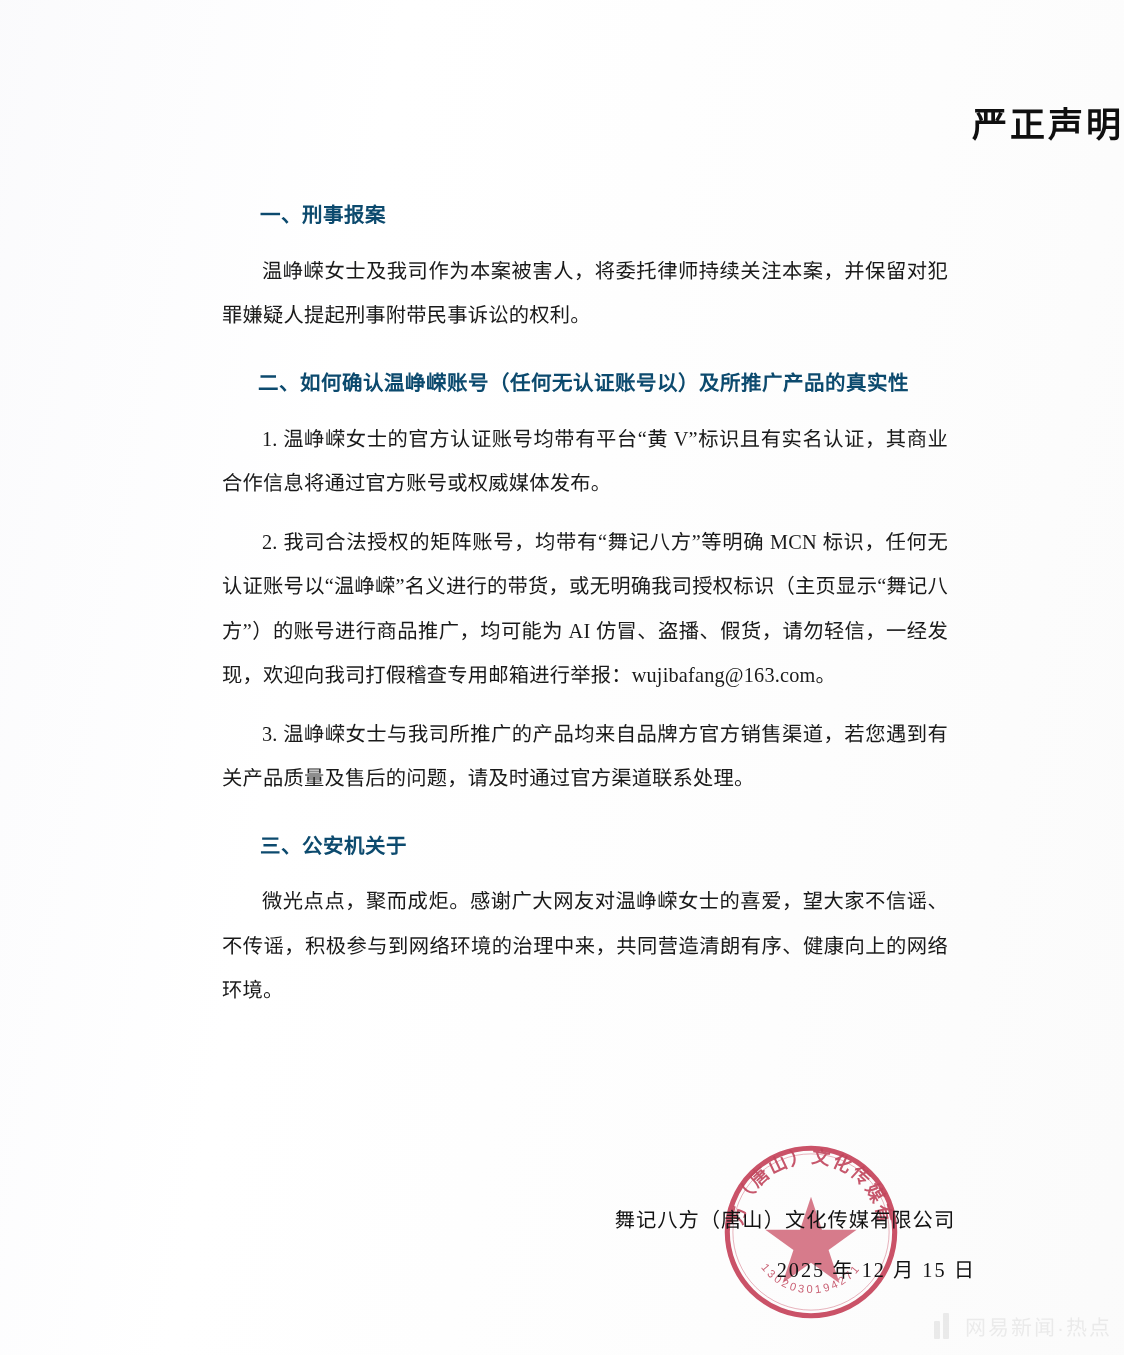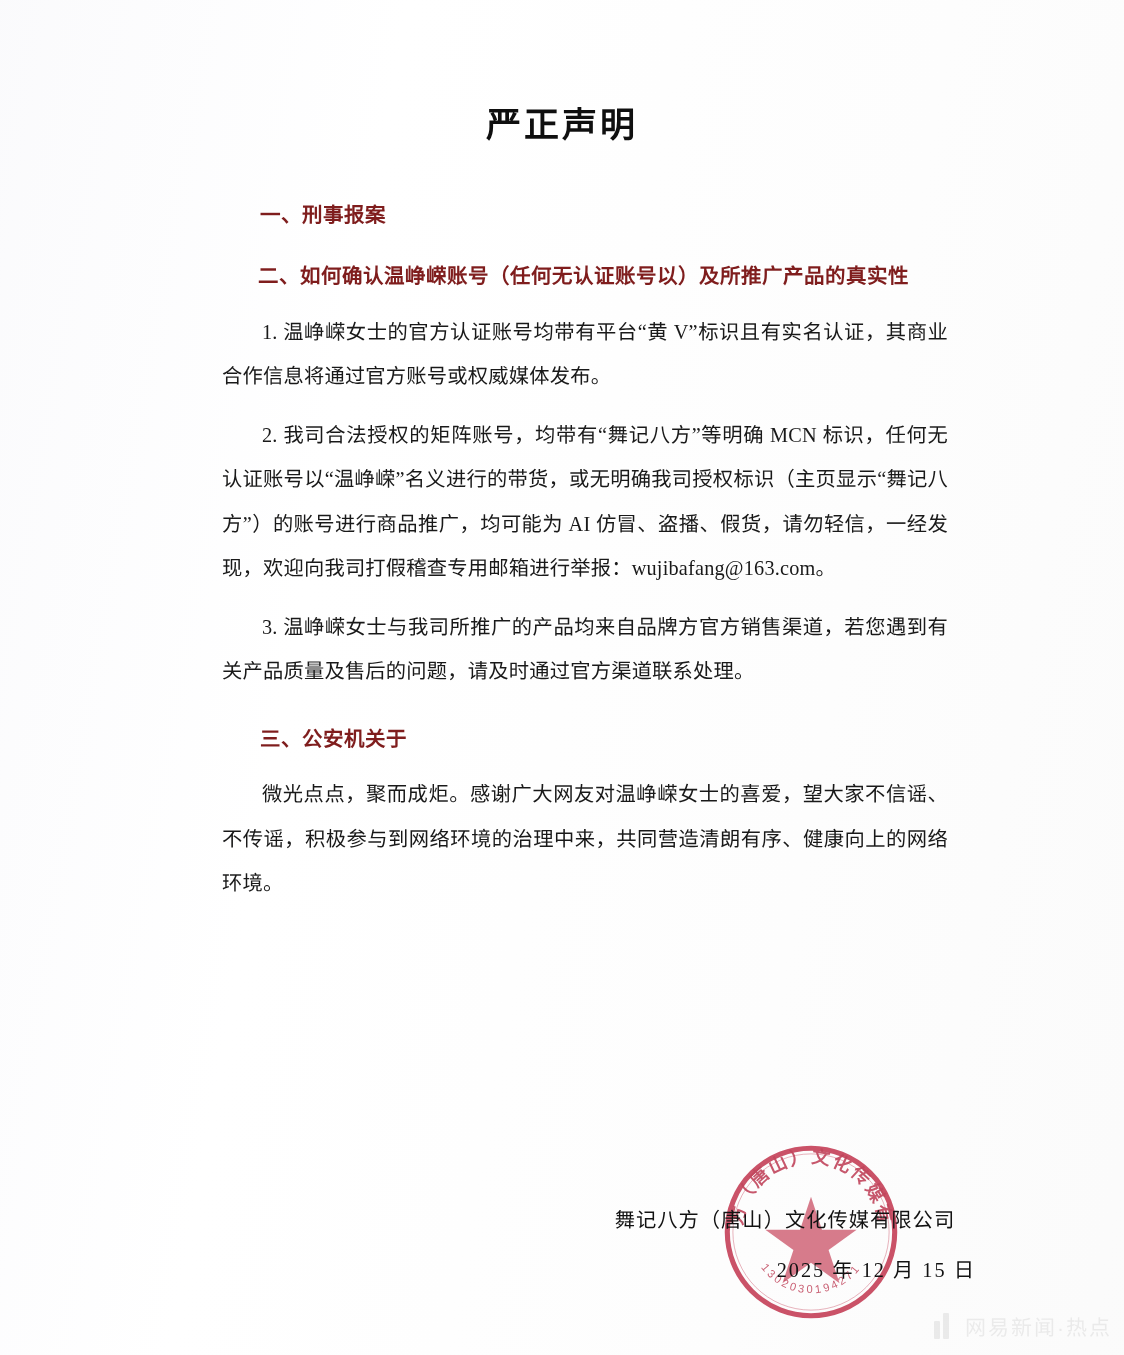--- a/index.html
+++ b/index.html
@@ -30,40 +30,40 @@
     background:
       linear-gradient(100deg, rgba(250,250,252,0.9) 0%, rgba(255,255,255,1) 30%, rgba(253,253,253,1) 70%, rgba(250,250,250,0.8) 100%);
     pointer-events: none;
   }
 
   .doc-title {
     position: absolute;
     left: 0;
     right: 0;
     top: 96px;
-    text-align: center;
+    text-align: right;
     font-size: 35px;
     font-weight: bold;
     letter-spacing: 3px;
     font-family: Liberation Sans, sans-serif;
     color: #0f0f0f;
   }
 
   .content {
     position: absolute;
     left: 222px;
     top: 200px;
     width: 726px;
   }
 
   .sec-head {
     font-size: 20.5px;
     font-weight: bold;
     font-family: "Liberation Sans", "DejaVu Sans", sans-serif;
-    color: #7f1d1d;
+    color: #0c4a6e;
     letter-spacing: 0.5px;
     text-indent: 38px;
     margin: 0 0 18px 0;
     line-height: 1.5;
   }
   .sec-head.wide { text-indent: 36px; }
 
   p.body-text {
     font-size: 20.3px;
     line-height: 44.5px;
@@ -153,20 +153,21 @@
 <body>
 
 <div class="page">
   <div class="paper-tint"></div>
 
   <div class="doc-title">严正声明</div>
 
   <div class="content">
 
     <h2 class="sec-head">一、刑事报案</h2>
+    <p class="body-text gap-before gap-after">温峥嵘女士及我司作为本案被害人，将委托律师持续关注本案，并保留对犯罪嫌疑人提起刑事附带民事诉讼的权利。</p>
 
     <h2 class="sec-head wide top-gap">二、如何确认温峥嵘账号（任何无认证账号以）及所推广产品的真实性</h2>
     <p class="body-text">1. 温峥嵘女士的官方认证账号均带有平台“黄 V”标识且有实名认证，其商业合作信息将通过官方账号或权威媒体发布。</p>
     <p class="body-text gap-before">2. 我司合法授权的矩阵账号，均带有“舞记八方”等明确 MCN 标识，任何无认证账号以“温峥嵘”名义进行的带货，或无明确我司授权标识（主页显示“舞记八方”）的账号进行商品推广，均可能为 AI 仿冒、盗播、假货，请勿轻信，一经发现，欢迎向我司打假稽查专用邮箱进行举报：wujibafang@163.com。</p>
     <p class="body-text gap-before gap-after">3. 温峥嵘女士与我司所推广的产品均来自品牌方官方销售渠道，若您遇到有关产品质量及售后的问题，请及时通过官方渠道联系处理。</p>
 
     <h2 class="sec-head top-gap">三、公安机关于</h2>
     <p class="body-text">微光点点，聚而成炬。感谢广大网友对温峥嵘女士的喜爱，望大家不信谣、不传谣，积极参与到网络环境的治理中来，共同营造清朗有序、健康向上的网络环境。</p>
   </div>
 

